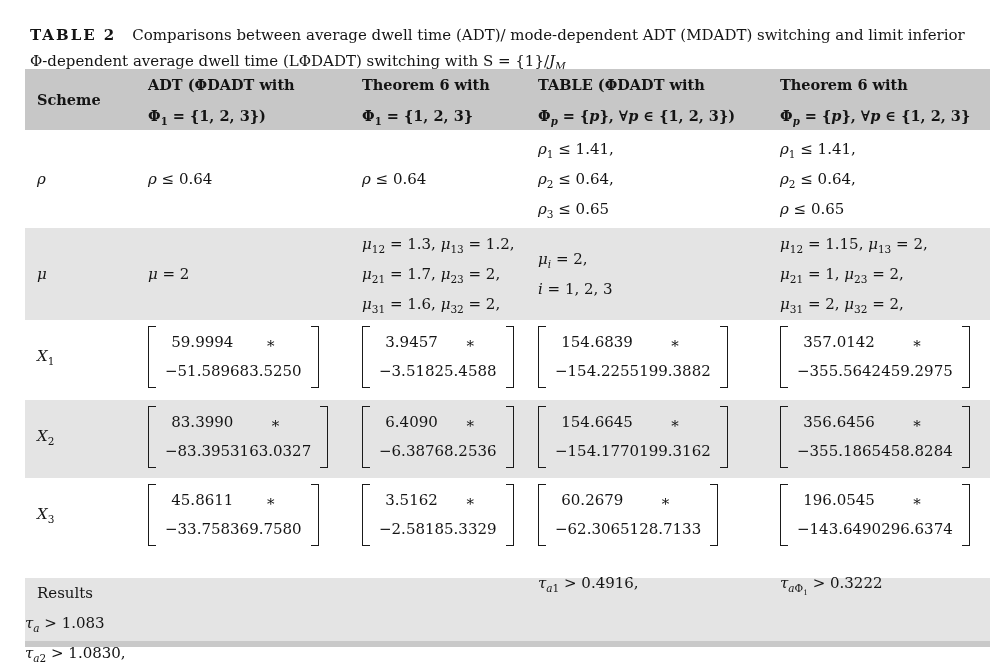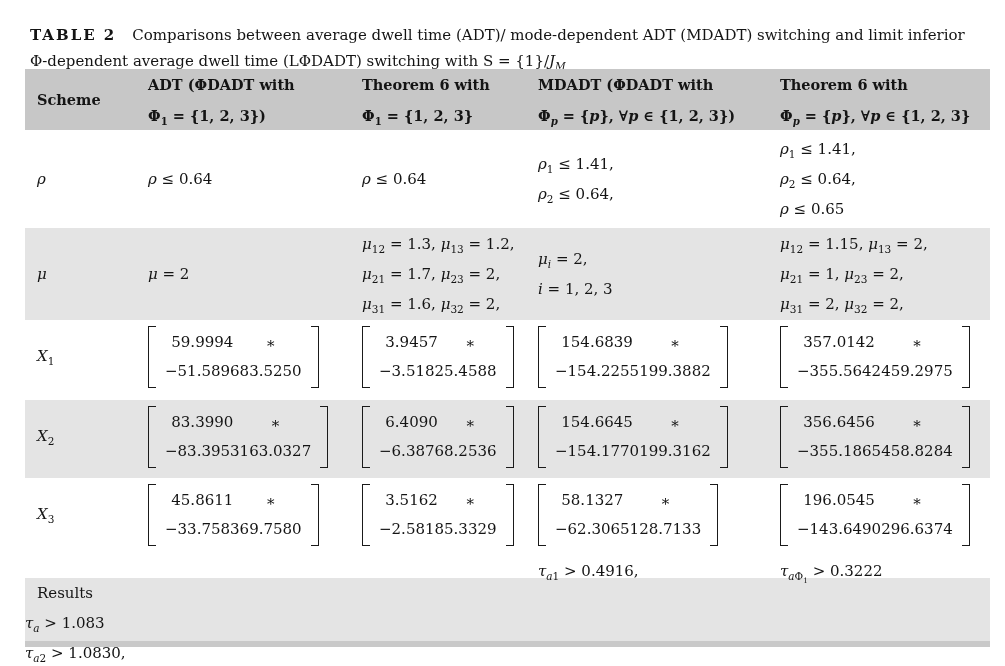--- a/index.html
+++ b/index.html
@@ -37,21 +37,21 @@
   sub { font-size:0.7em; line-height:0; }
   i { font-style:italic; }
   
   .matrix { display:inline-flex; align-items:stretch; width:max-content; }
   .mbr { width:7px; }
   .mbr-left  { border:1.7px solid #1a1a1a; border-right:none; }
   .mbr-right { border:1.7px solid #1a1a1a; border-left:none; }
   .mgrid { display:grid; grid-template-columns:auto auto; padding:2px 9px; align-content:center; }
   .mcell { text-align:center; line-height:29px; font-size:15px; white-space:nowrap; }
   .mcell.ast { transform:translateY(4px); }
-  .line.after { margin-top:6px; }
+  .line.after { margin-top:18px; }
   
   .bottom-rule { position:absolute; left:25px; top:641px; width:965px; height:6px; }
 </style>
 </head>
 <body>
 
 <div class="page" style="color: rgb(20, 20, 20);">
   <div class="caption">
     <div class="cap-line"><span class="cap-label">TABLE 2</span><span class="cap-text">Comparisons between average dwell time (ADT)/ mode-dependent ADT (MDADT) switching and limit inferior</span></div>
     <div class="cap-line"><span class="cap-text">Φ-dependent average dwell time (LΦDADT) switching with S = {1}/<i>J</i><sub><i>M</i></sub></span></div>
@@ -63,41 +63,42 @@
         </div>
         <div class="cell c1">
           <div class="line">ADT (ΦDADT with</div>
           <div class="line">Φ<sub>1</sub> = {1, 2, 3})</div>
         </div>
         <div class="cell c2">
           <div class="line">Theorem 6 with</div>
           <div class="line">Φ<sub>1</sub> = {1, 2, 3}</div>
         </div>
         <div class="cell c3">
-          <div class="line">MDADT (ΦDADT with</div>
+          <div class="line">TABLE (ΦDADT with</div>
           <div class="line">Φ<sub><i>p</i></sub> = {<i>p</i>}, ∀<i>p</i> ∈ {1, 2, 3})</div>
         </div>
         <div class="cell c4">
           <div class="line">Theorem 6 with</div>
           <div class="line">Φ<sub><i>p</i></sub> = {<i>p</i>}, ∀<i>p</i> ∈ {1, 2, 3}</div>
         </div>
       </div>
       <div class="row r-rho vcenter">
         <div class="cell c0">
           <div class="line"><i>ρ</i></div>
         </div>
         <div class="cell c1">
           <div class="line"><i>ρ</i> ≤ 0.64</div>
         </div>
         <div class="cell c2">
           <div class="line"><i>ρ</i> ≤ 0.64</div>
         </div>
         <div class="cell c3">
           <div class="line"><i>ρ</i><sub>1</sub> ≤ 1.41,</div>
           <div class="line"><i>ρ</i><sub>2</sub> ≤ 0.64,</div>
+          <div class="line"><i>ρ</i><sub>3</sub> ≤ 0.65</div>
         </div>
         <div class="cell c4">
           <div class="line"><i>ρ</i><sub>1</sub> ≤ 1.41,</div>
           <div class="line"><i>ρ</i><sub>2</sub> ≤ 0.64,</div>
           <div class="line"><i>ρ</i> ≤ 0.65</div>
         </div>
       </div>
       <div class="row r-mu vcenter" style="background: rgb(228, 228, 228);">
         <div class="cell c0">
           <div class="line"><i>μ</i></div>
@@ -230,21 +231,21 @@
               <div class="mcell">3.5162</div>
               <div class="mcell ast">*</div>
               <div class="mcell">−2.5818</div>
               <div class="mcell">5.3329</div>
             </div>
             <div class="mbr mbr-right"></div>
           </div></div>
         <div class="cell c3"><div class="matrix">
             <div class="mbr mbr-left"></div>
             <div class="mgrid">
-              <div class="mcell">58.1327</div>
+              <div class="mcell">60.2679</div>
               <div class="mcell ast">*</div>
               <div class="mcell">−62.3065</div>
               <div class="mcell">128.7133</div>
             </div>
             <div class="mbr mbr-right"></div>
           </div><div class="line after"><i>τ</i><sub><i>a</i>1</sub> &gt; 0.4916,</div></div>
         <div class="cell c4"><div class="matrix">
             <div class="mbr mbr-left"></div>
             <div class="mgrid">
               <div class="mcell">196.0545</div>

